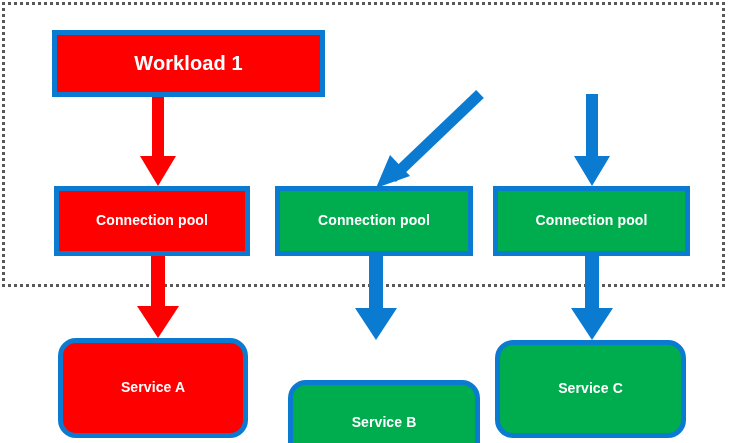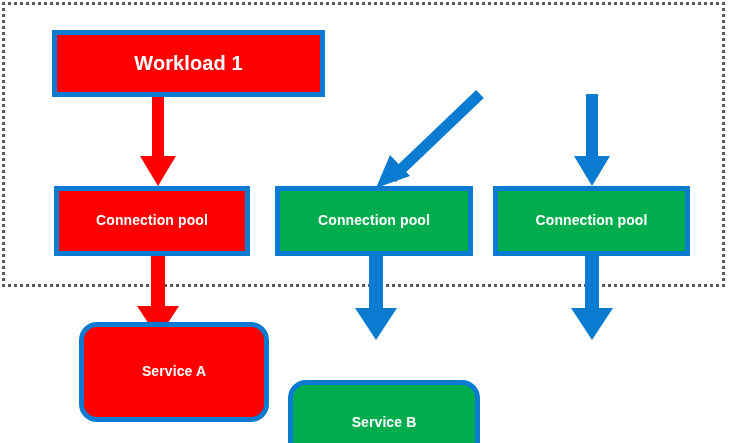--- a/index.html
+++ b/index.html
@@ -108,22 +108,25 @@
   </div>
 
   <div class="node green t19" style="left:275px; top:186px; width:198px; height:70px;">
     <span class="label">Connection pool</span>
   </div>
 
   <div class="node green t19" style="left:493px; top:186px; width:197px; height:70px;">
     <span class="label">Connection pool</span>
   </div>
 
-  <div class="node red rounded t19" style="left:58px; top:322px; width:190px; height:100px;margin-left:21px;">
+  <div class="node red rounded t19" style="left:58px; top:338px; width:190px; height:100px;">
     <span class="label">Service A</span>
   </div>
 
   <div class="node green rounded t19" style="left:288px; top:340px; width:192px; height:86px;margin-top:40px;">
     <span class="label">Service B</span>
   </div>
 
+  <div class="node green rounded t19" style="left:495px; top:340px; width:191px; height:98px;">
+    <span class="label">Service C</span>
+  </div>
 
 </div>
 
 </body></html>

